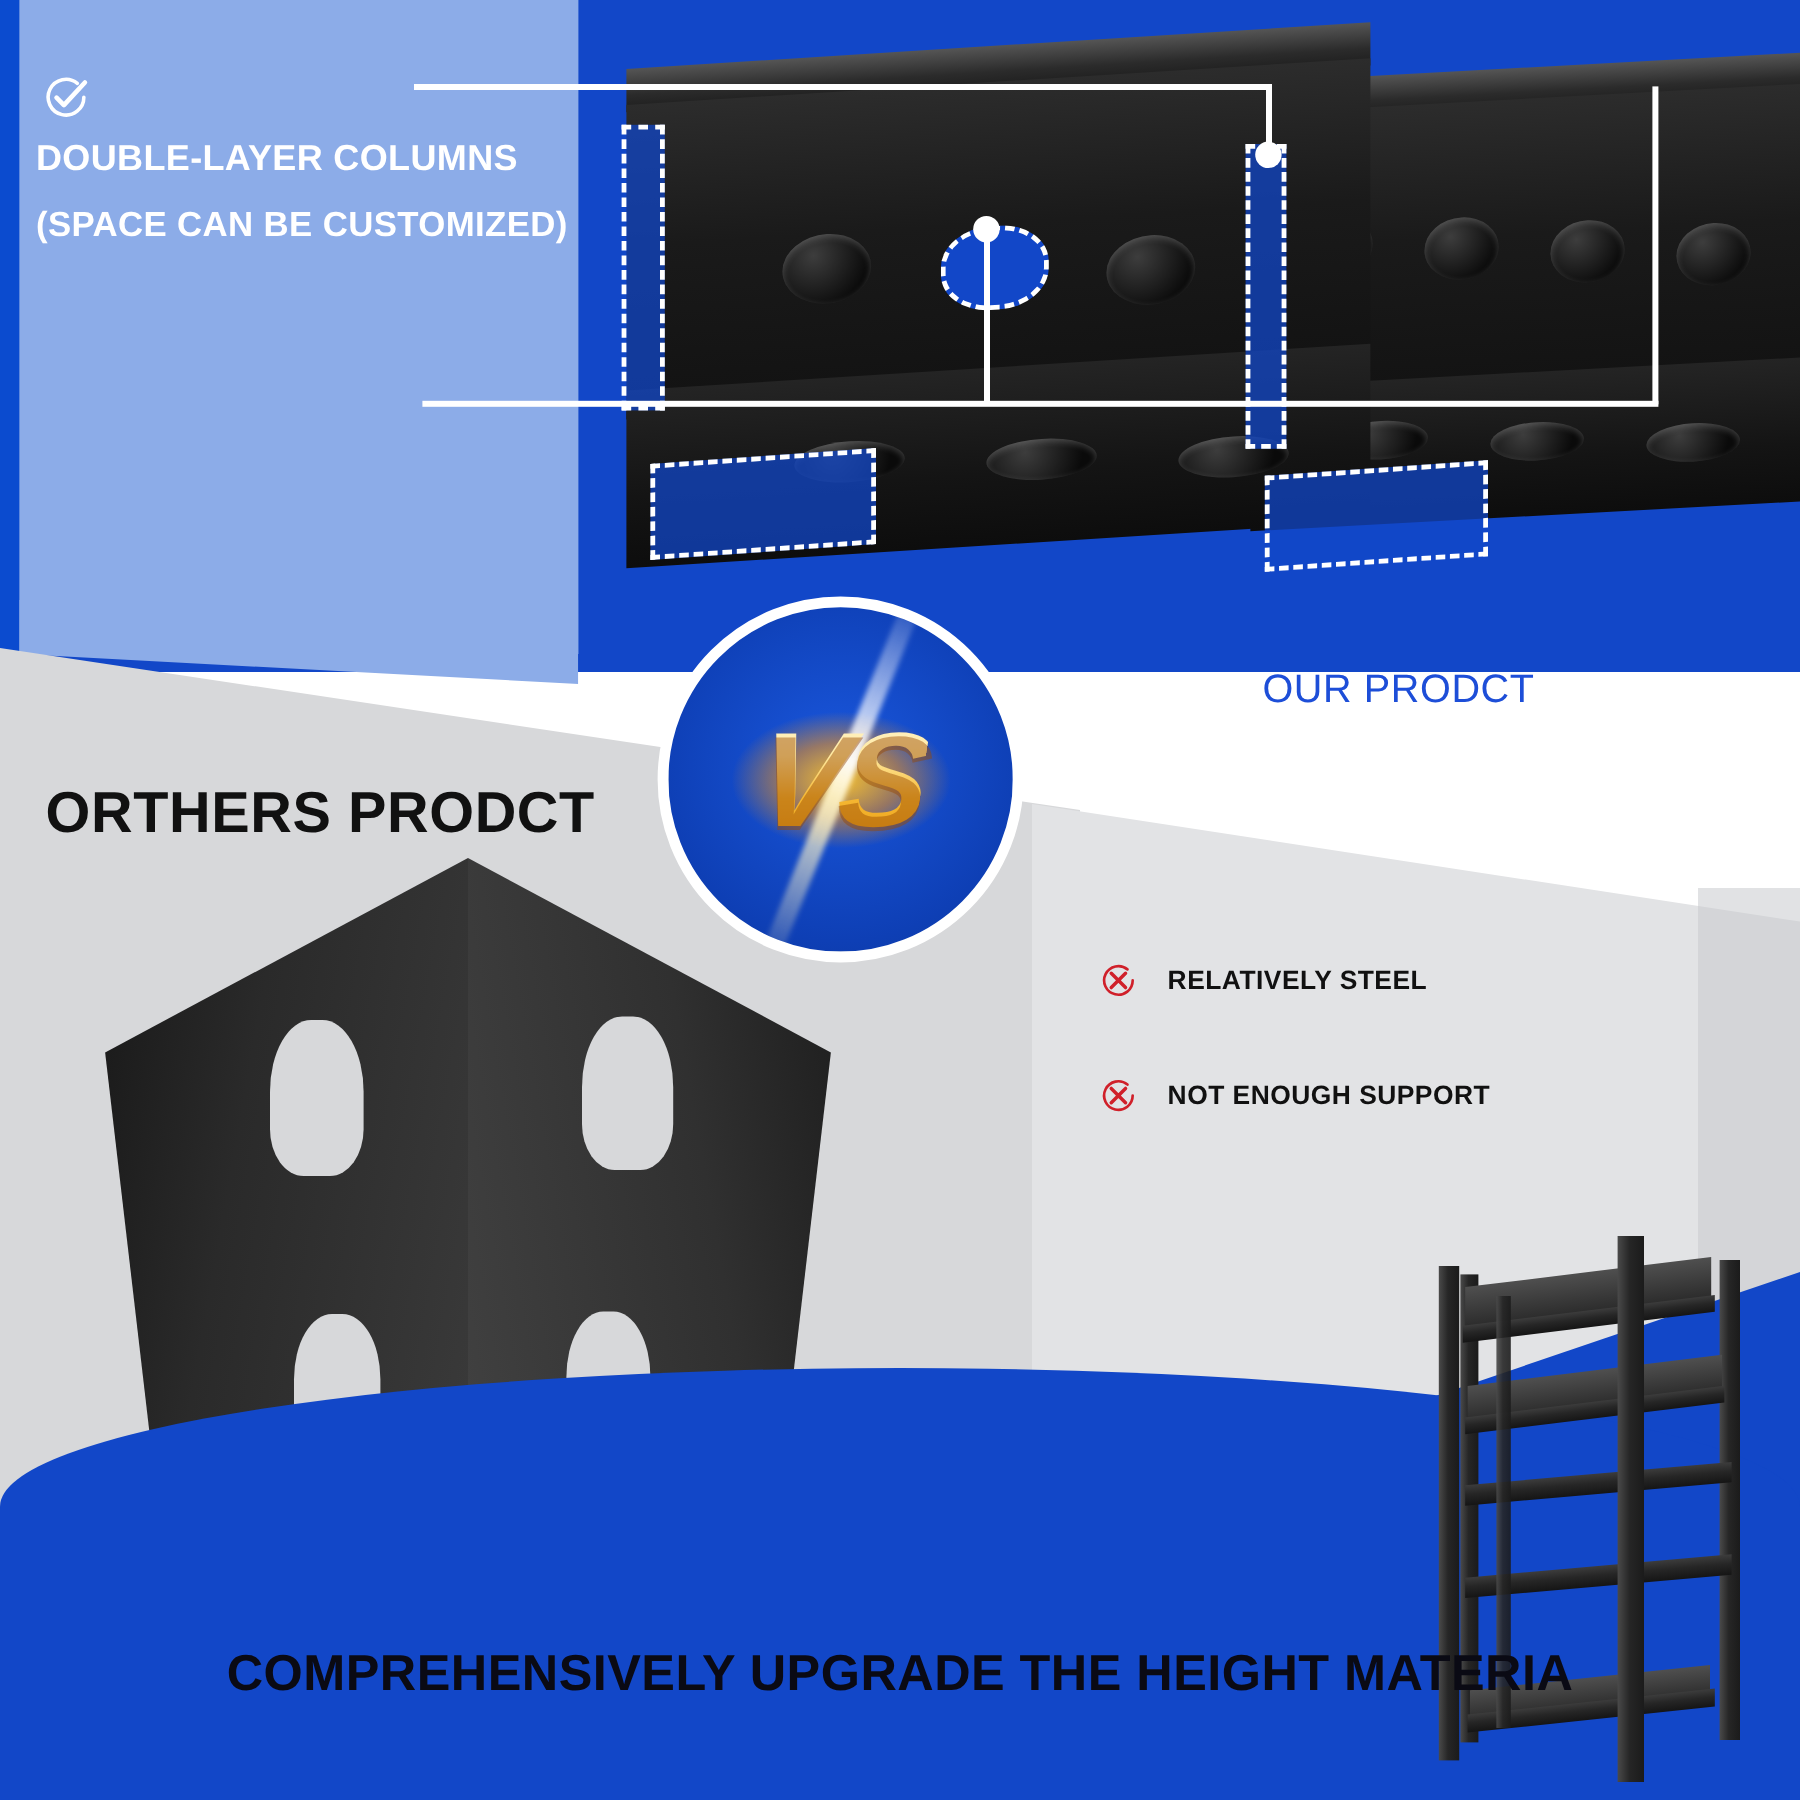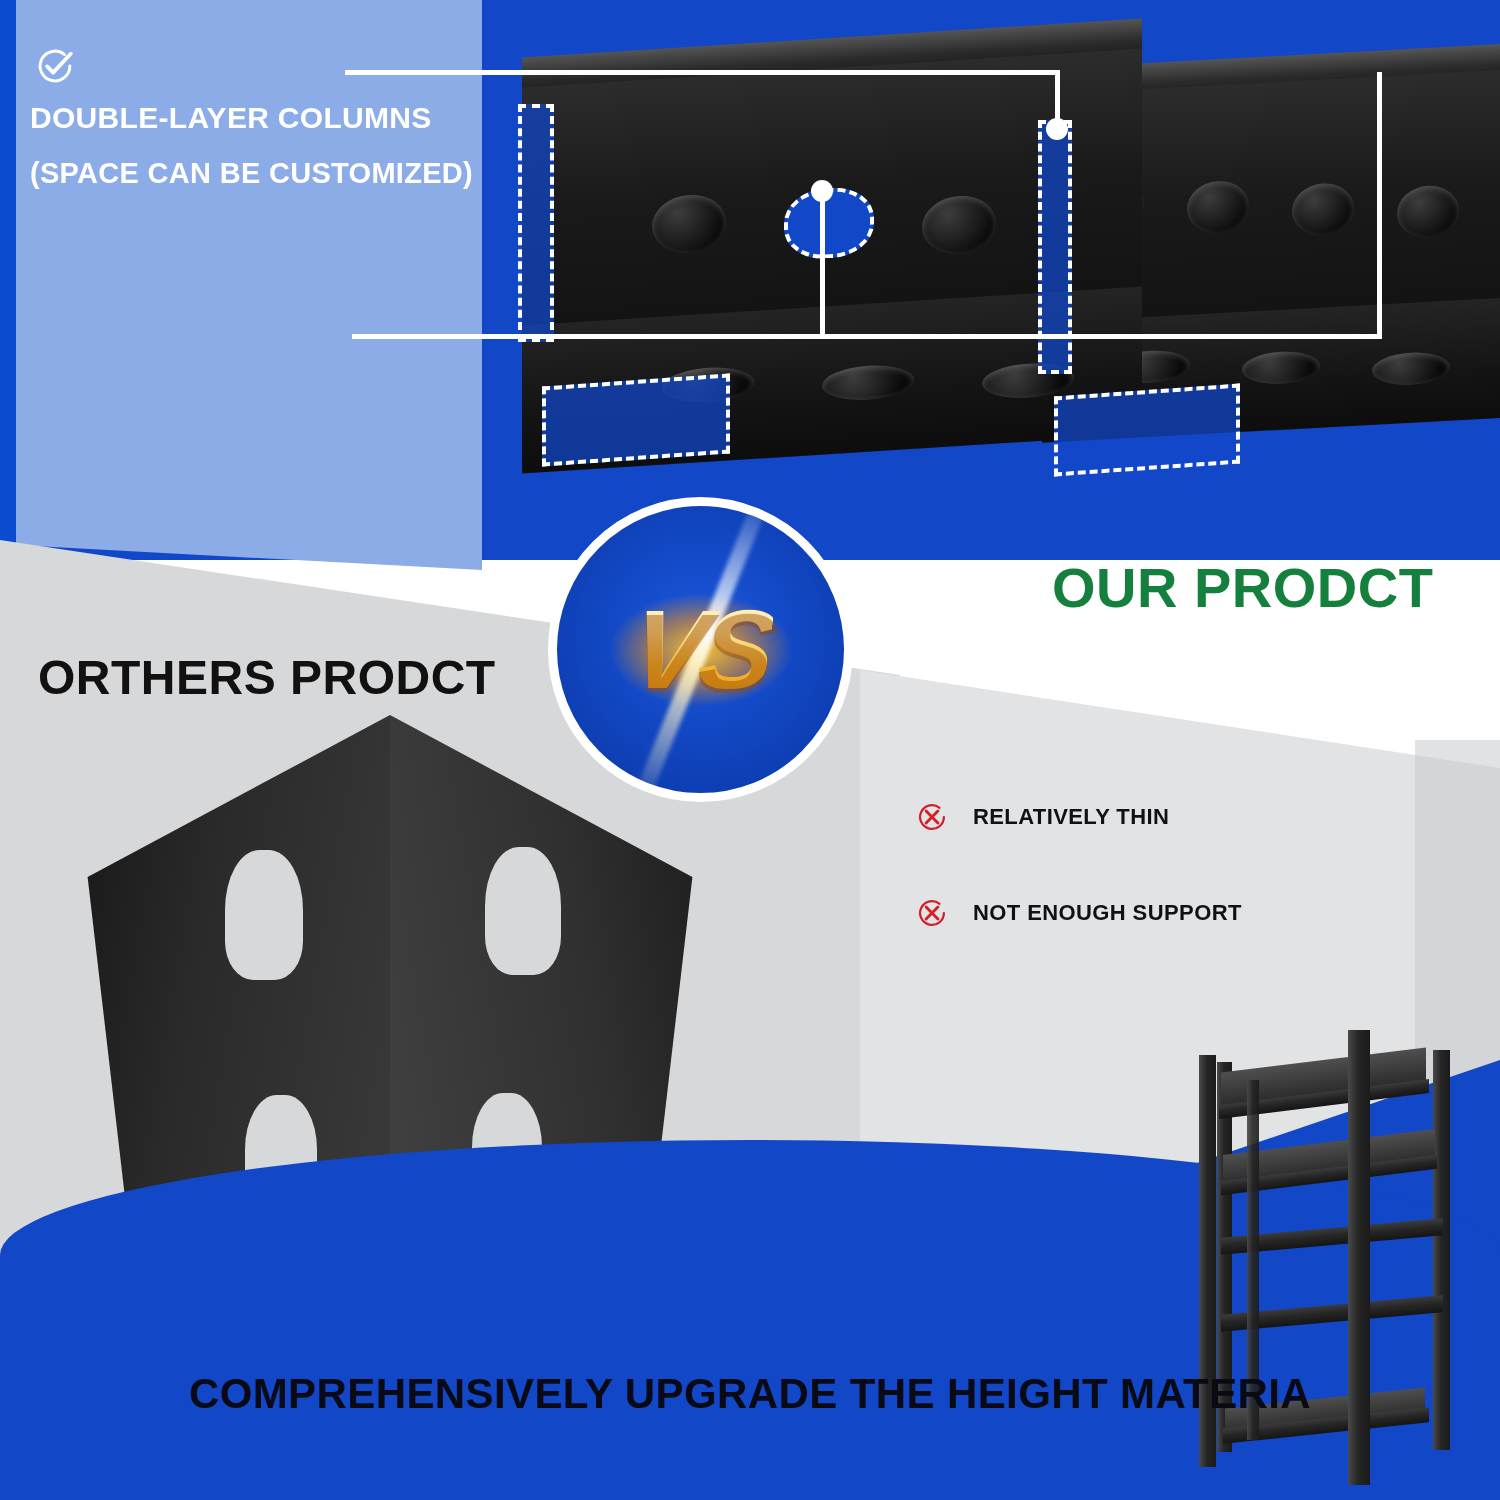--- a/index.html
+++ b/index.html
@@ -55,21 +55,21 @@
     clip-path:polygon(500px 0, 500px 300px, 0 300px, 0 170px);
   }
   
   .bg-blue-bottom{
     position:absolute;left:0;top:1140px;width:1500px;height:360px;
     background:#1247C8;
     border-radius:52% 52% 0 0 / 120px 120px 0 0;
   }
 
   
-  .feature-list{position:absolute;left:30px;top:45px;width:440px;}
+  .feature-list{position:absolute;left:30px;top:60px;width:440px;}
   .feature-row{margin-bottom:10px;}
   .check-icon{display:block;width:42px;height:42px;margin-left:4px;}
   .feature-text{
     color:#ffffff;font-weight:700;font-size:30px;letter-spacing:.3px;
     margin:14px 0 40px 0;white-space:nowrap;
   }
   .feature-text.small{font-size:29px;}
 
   
   .callout-h1{position:absolute;left:345px;top:70px;width:715px;height:5px;background:#fff;}
@@ -135,21 +135,21 @@
     transform:skewX(-8deg);
   }
 
   
   .title-others{
     position:absolute;left:38px;top:650px;
     font-size:48px;font-weight:800;color:#111;letter-spacing:.5px;
   }
   .title-ours{
     position:absolute;left:1052px;top:555px;
-    font-size:56px;font-weight:700;color:#15803d;letter-spacing:.5px;
+    font-size:33px;font-weight:400;color:#1d4ed8;letter-spacing:.5px;
   }
 
   
   .cons-list{position:absolute;left:915px;top:800px;width:560px;}
   .con-row{display:flex;align-items:center;margin-bottom:62px;}
   .x-icon{width:34px;height:34px;flex:0 0 34px;margin-right:24px;}
   .con-text{font-size:22px;font-weight:700;color:#111;letter-spacing:.4px;white-space:nowrap;}
 
   
   .bracket{position:absolute;left:75px;top:715px;width:630px;height:540px;overflow:hidden;}
@@ -275,21 +275,21 @@
     <div class="vs-text">VS</div>
   </div>
 
   <div class="cons-list">
 
     <div class="con-row">
       <svg class="x-icon" viewBox="0 0 40 40">
         <path d="M34 20a14 14 0 1 1-5.1-10.8" fill="none" stroke="#D0202A" stroke-width="2.6" stroke-linecap="round"></path>
         <path d="M13 13l14 14M27 13L13 27" fill="none" stroke="#D0202A" stroke-width="3.4" stroke-linecap="round"></path>
       </svg>
-      <span class="con-text">RELATIVELY THIN</span>
+      <span class="con-text">RELATIVELY STEEL</span>
     </div>
 
     <div class="con-row">
       <svg class="x-icon" viewBox="0 0 40 40">
         <path d="M34 20a14 14 0 1 1-5.1-10.8" fill="none" stroke="#D0202A" stroke-width="2.6" stroke-linecap="round"></path>
         <path d="M13 13l14 14M27 13L13 27" fill="none" stroke="#D0202A" stroke-width="3.4" stroke-linecap="round"></path>
       </svg>
       <span class="con-text">NOT ENOUGH SUPPORT</span>
     </div>
 

